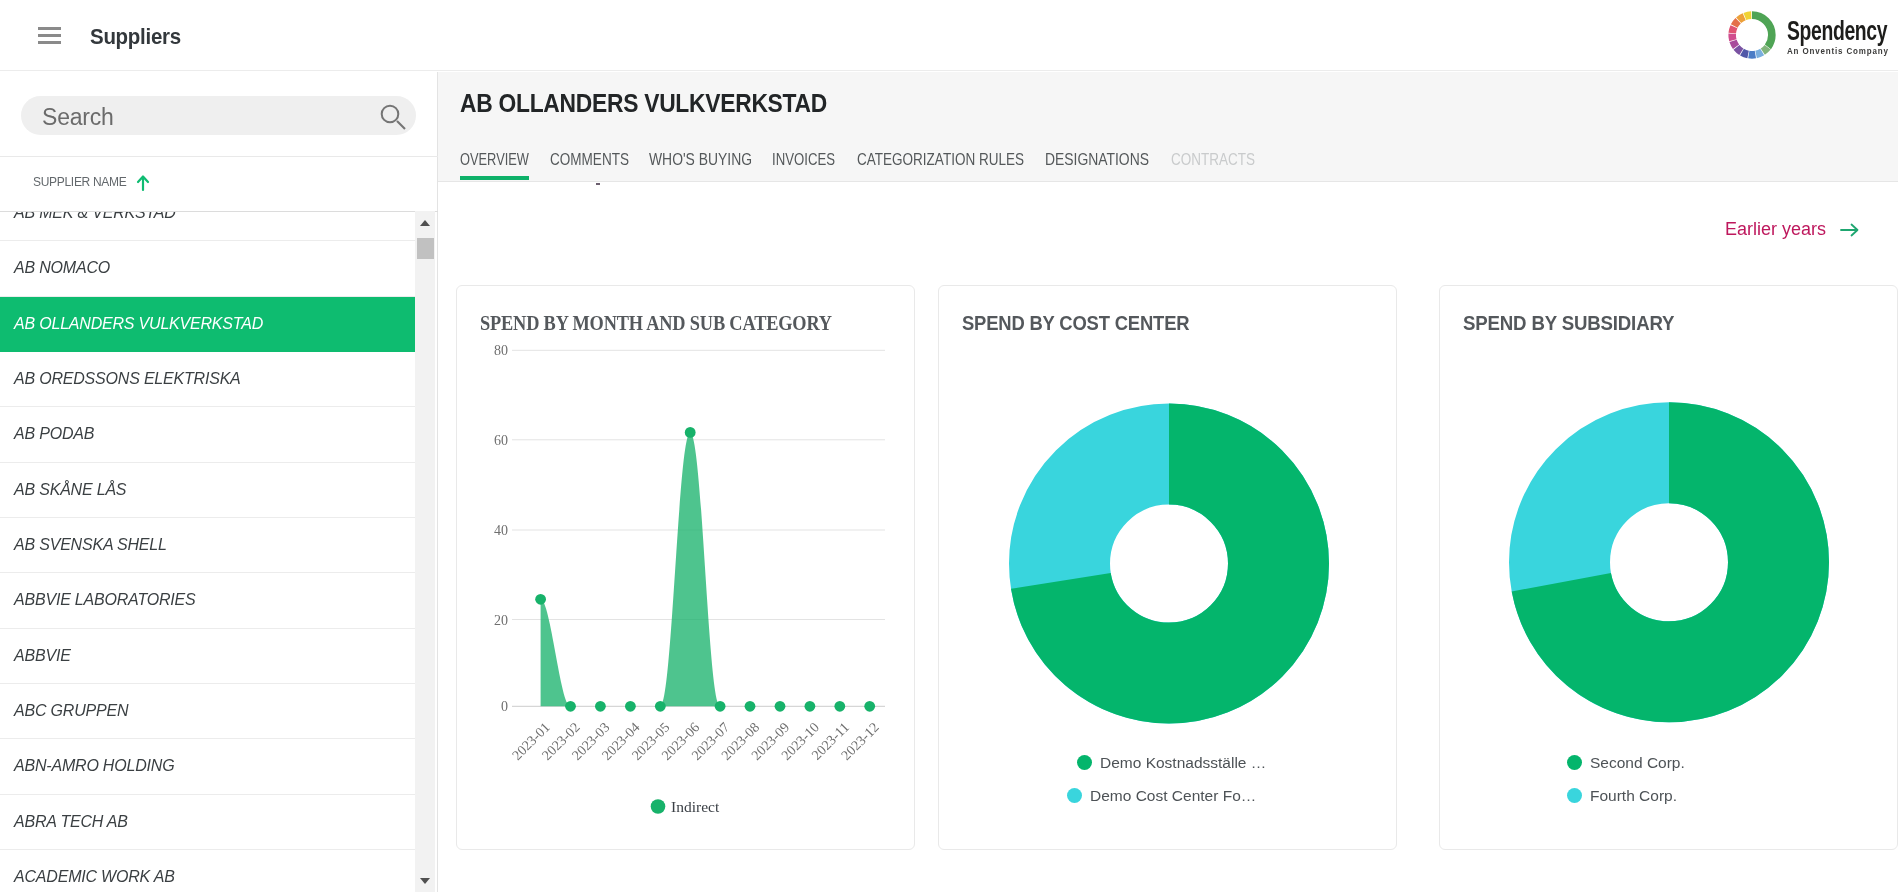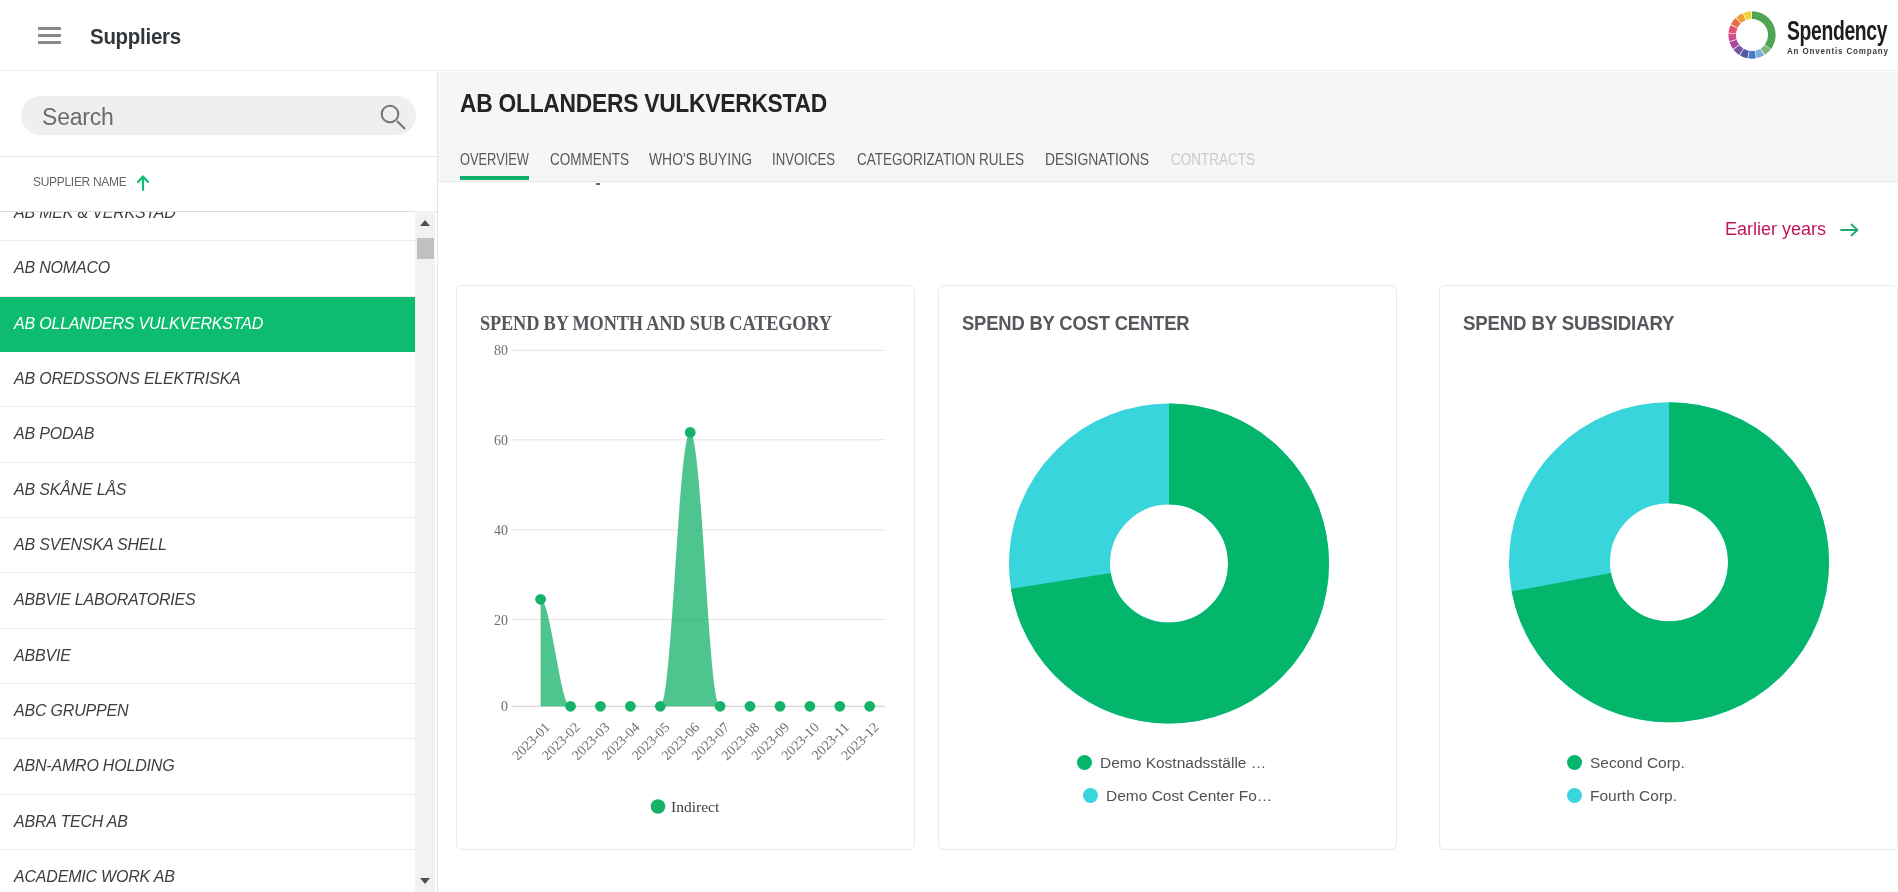--- a/index.html
+++ b/index.html
@@ -206,21 +206,21 @@
 
   <div class="card" id="card2">
     <div class="ctit" style="transform:scaleX(0.8768)" id="ct2">SPEND BY COST CENTER</div>
     <svg width="457" height="563" viewBox="0 0 457 563" style="position:absolute;left:0;top:0">
       <g transform="translate(230,277.6)">
         <circle r="109.5" fill="none" stroke="#39d5dd" stroke-width="101"></circle>
         <circle r="109.5" fill="none" stroke="#04b56c" stroke-width="101" stroke-dasharray="498.1 190" transform="rotate(-90)"></circle>
       </g>
     </svg>
     <div class="legrow" style="left:138px; top:468px"><span class="dot" style="background:#04b56c"></span>Demo Kostnadsställe …</div>
-    <div class="legrow" style="left:144px; top:501px"><span class="dot" style="background:#39d5dd"></span>Demo Cost Center Fo…</div>
+    <div class="legrow" style="left:128px; top:501px"><span class="dot" style="background:#39d5dd"></span>Demo Cost Center Fo…</div>
   </div>
 
   <div class="card" id="card3">
     <div class="ctit" style="transform:scaleX(0.8888)" id="ct3">SPEND BY SUBSIDIARY</div>
     <svg width="457" height="563" viewBox="0 0 457 563" style="position:absolute;left:0;top:0">
       <g transform="translate(229,276.3)">
         <circle r="109.5" fill="none" stroke="#39d5dd" stroke-width="101"></circle>
         <circle r="109.5" fill="none" stroke="#04b56c" stroke-width="101" stroke-dasharray="495.4 193" transform="rotate(-90)"></circle>
       </g>
     </svg>

